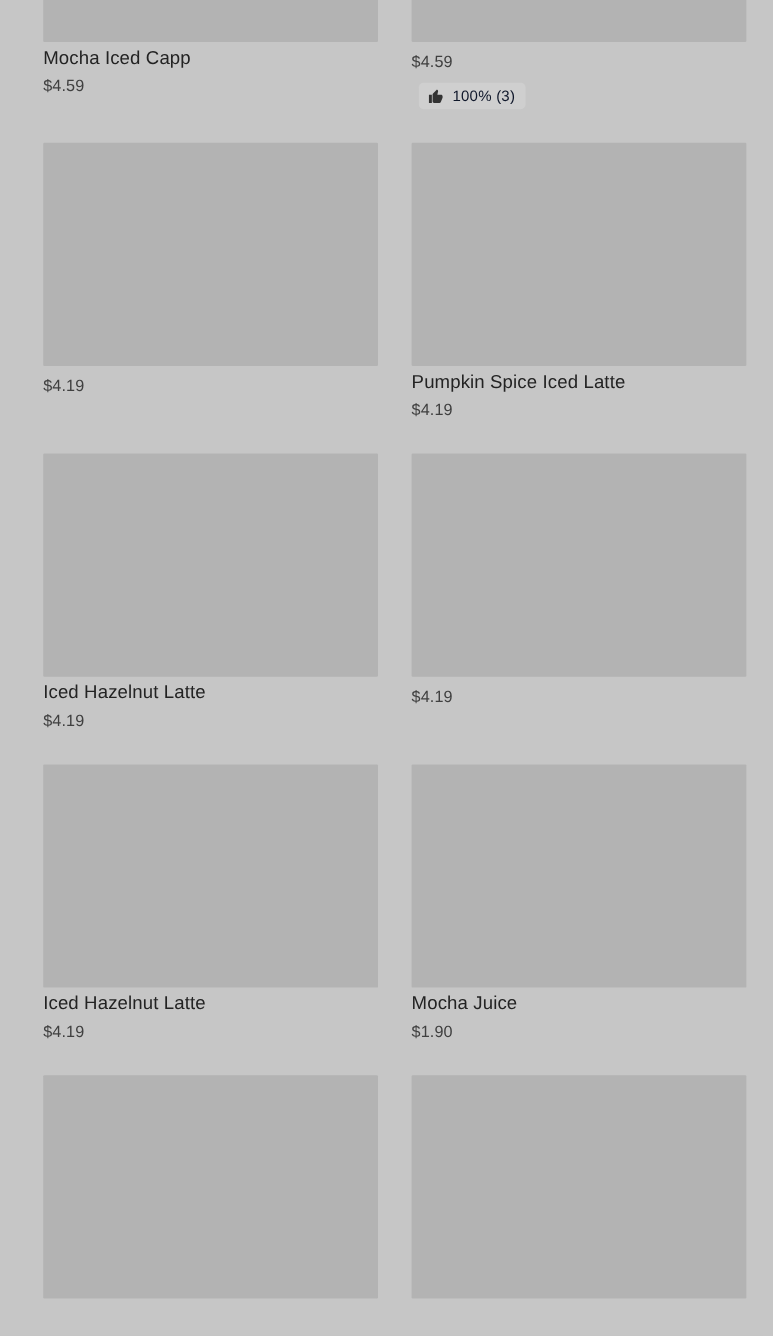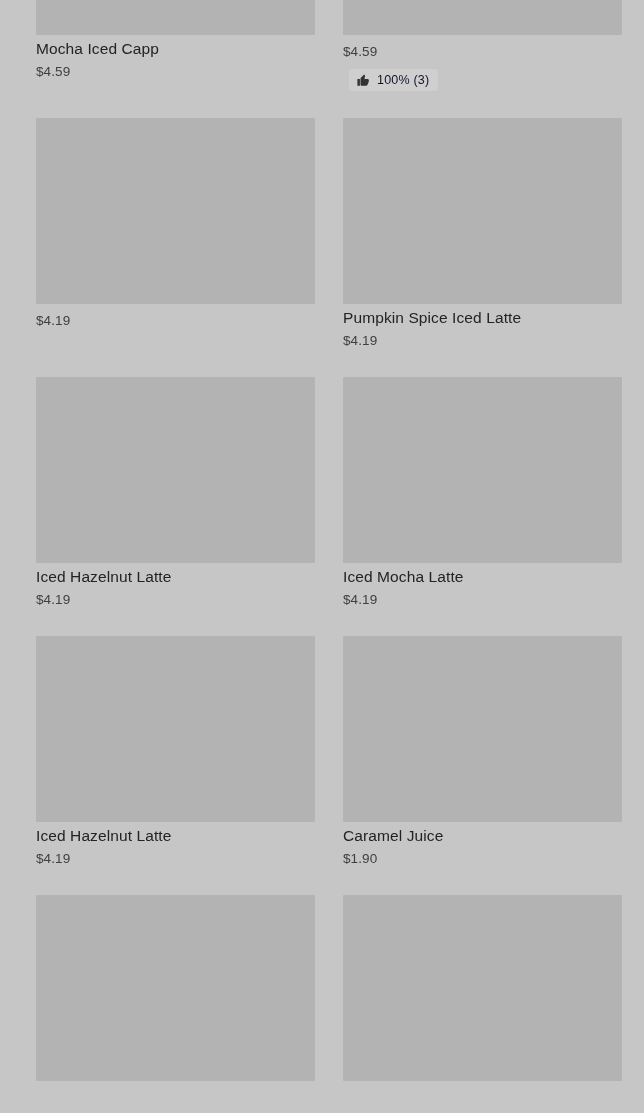--- a/index.html
+++ b/index.html
@@ -149,38 +149,37 @@
     <div class="product-card">
       <div class="product-image"></div>
       <div class="product-info">
         <div class="product-title">Iced Hazelnut Latte</div>
         <div class="product-price">$4.19</div>
       </div>
     </div>
     <div class="product-card">
       <div class="product-image"></div>
       <div class="product-info">
-        <div class="product-title">Iced Mocha Latte</div>
         <div class="product-price">$4.19</div>
       </div>
     </div>
   </div>
 
   <div class="grid-row">
     <div class="product-card">
       <div class="product-image"></div>
       <div class="product-info">
         <div class="product-title">Iced Hazelnut Latte</div>
         <div class="product-price">$4.19</div>
       </div>
     </div>
     <div class="product-card">
       <div class="product-image"></div>
       <div class="product-info">
-        <div class="product-title">Caramel Juice</div>
+        <div class="product-title">Mocha Juice</div>
         <div class="product-price">$1.90</div>
       </div>
     </div>
   </div>
 
   <div class="grid-row">
     <div class="product-card">
       <div class="product-image"></div>
 
     </div>

